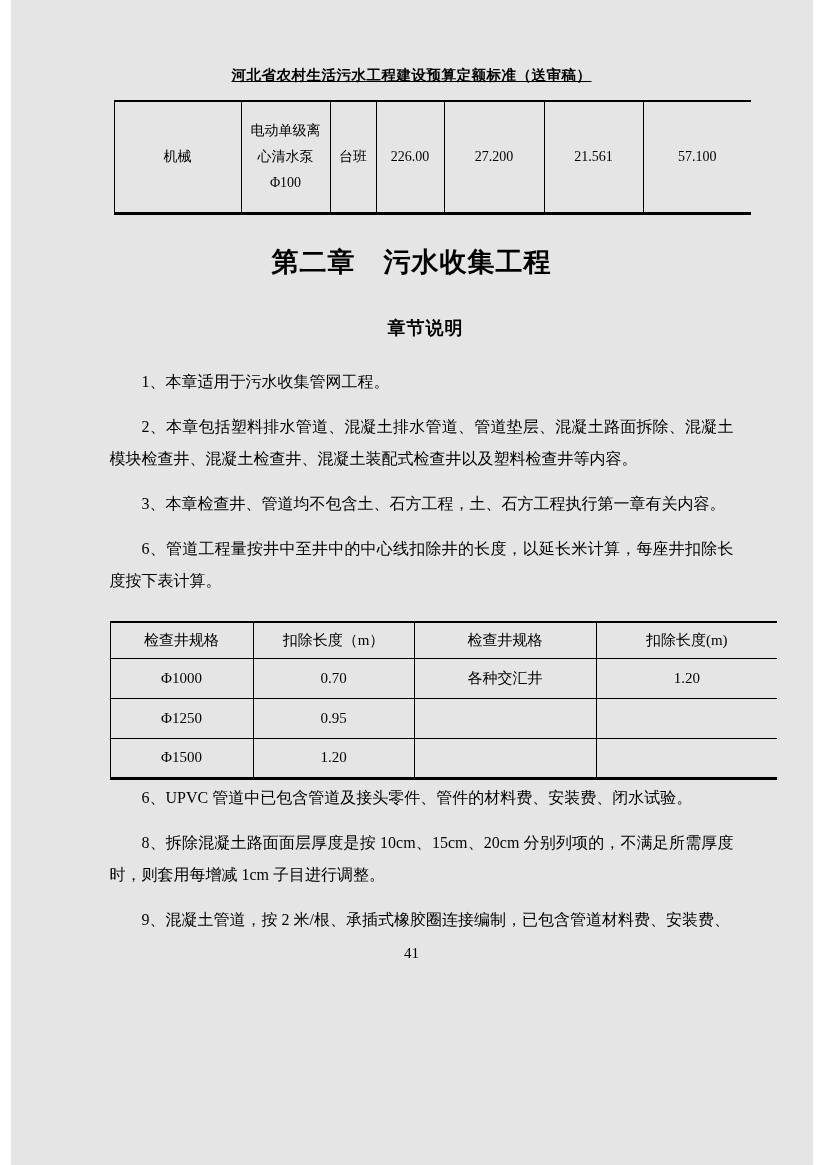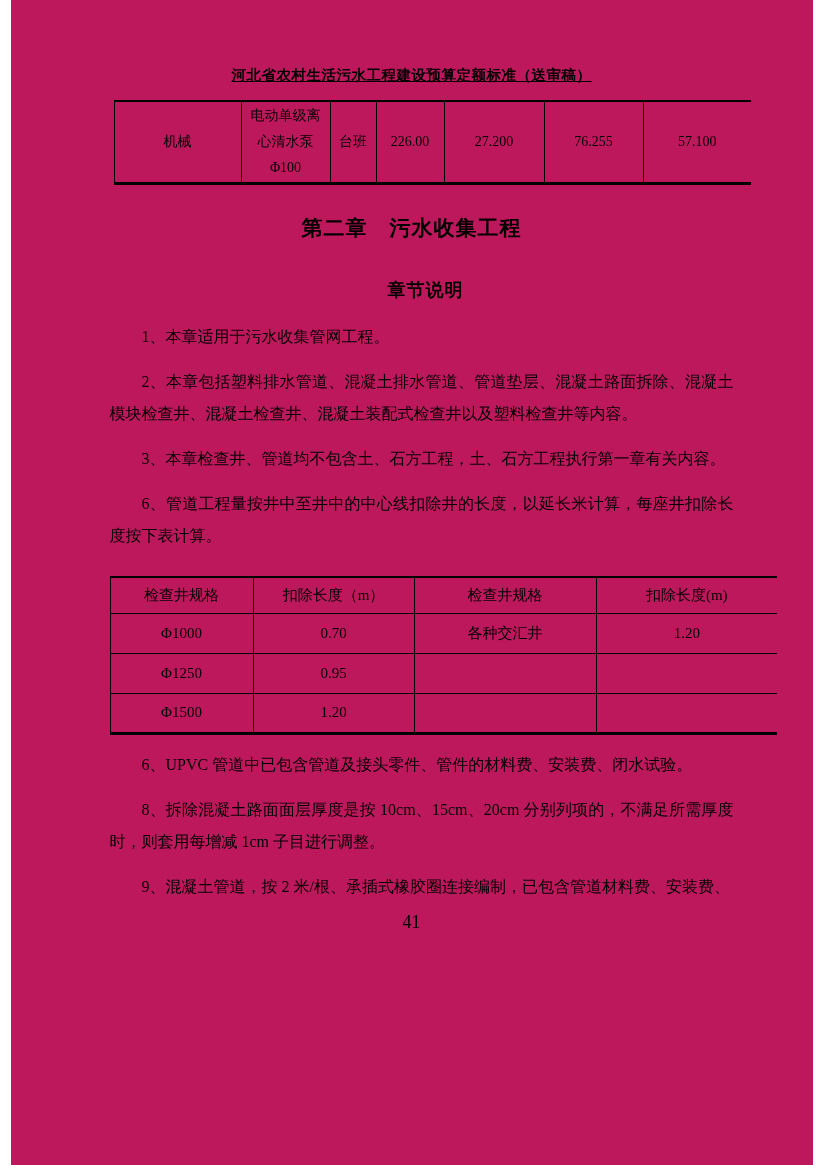--- a/index.html
+++ b/index.html
@@ -2,21 +2,21 @@
 <html><head>
 <meta charset="utf-8">
 <style>
   * { margin: 0; padding: 0; box-sizing: border-box; }
   html, body { background: #ffffff; }
   .page {
     position: relative;
     width: 802px;
     height: 1165px;
     margin: 0 auto;
-    background: #be185d;
+    background: #e5e5e5;
     color: #000000;
     font-family: "Liberation Serif", "DejaVu Serif", serif;
     overflow: hidden;
   }
   .doc-title-wrap {
     padding-top: 66px;
     text-align: center;
   }
   .doc-title {
     font-size: 14.5px;
@@ -35,48 +35,48 @@
     border-left: 1px solid #000;
     border-right: none;
   }
   .machine-table td {
     border: 1px solid #000;
     text-align: center;
     vertical-align: middle;
     font-size: 14px;
     line-height: 26px;
     height: 58px;
-    padding: 1px 3px;
+    padding: 16px 3px;
   }
   .machine-table td:last-child { border-right: none; }
   .chapter-title {
     margin-top: 29px;
     text-align: center;
-    font-size: 21px;
+    font-size: 27px;
     font-weight: bold;
     letter-spacing: 1px;
   }
   .section-title {
     margin-top: 36px;
     text-align: center;
     font-size: 18px;
     font-weight: bold;
     letter-spacing: 1px;
     padding-left: 28px;
   }
   .body-para {
     width: 624px;
     margin: 13px 0 0 99px;
     font-size: 16px;
     line-height: 32px;
     text-align: justify;
     text-indent: 2em;
   }
-  .body-para.first { margin-top: 19px; }
-  .body-para.after-table { margin-top: 14px; }
+  .body-para.first { margin-top: 26px; }
+  .body-para.after-table { margin-top: 2px; }
   
   .deduction-table {
     border-collapse: collapse;
     table-layout: fixed;
     width: 667px;
     margin: 24px 0 0 99px;
     border-top: 2px solid #000;
     border-bottom: 3px solid #000;
     border-left: 1px solid #000;
     border-right: none;
@@ -88,21 +88,21 @@
     text-align: center;
     vertical-align: middle;
     padding: 0 3px;
   }
   .deduction-table th { height: 36px; }
   .deduction-table td { height: 40px; }
   .deduction-table th:last-child, .deduction-table td:last-child { border-right: none; }
   .page-number {
     margin-top: 9px;
     text-align: center;
-    font-size: 18px;
+    font-size: 15px;
   }
 </style>
 </head>
 <body>
 
 <div class="page">
 
   <div class="doc-title-wrap">
     <span class="doc-title">河北省农村生活污水工程建设预算定额标准（送审稿）</span>
   </div>
@@ -117,21 +117,21 @@
         <col style="width:99px">
         <col style="width:108px">
     </colgroup>
     <tbody>
         <tr>
       <td>机械</td>
       <td>电动单级离心清水泵 Φ100</td>
       <td>台班</td>
       <td>226.00</td>
       <td>27.200</td>
-      <td>76.255</td>
+      <td>21.561</td>
       <td>57.100</td>
     </tr>
   </tbody>
     </table>
 
   <div class="chapter-title">第二章　污水收集工程</div>
 
   <div class="section-title">章节说明</div>
 
   <p class="body-para first">1、本章适用于污水收集管网工程。</p>

